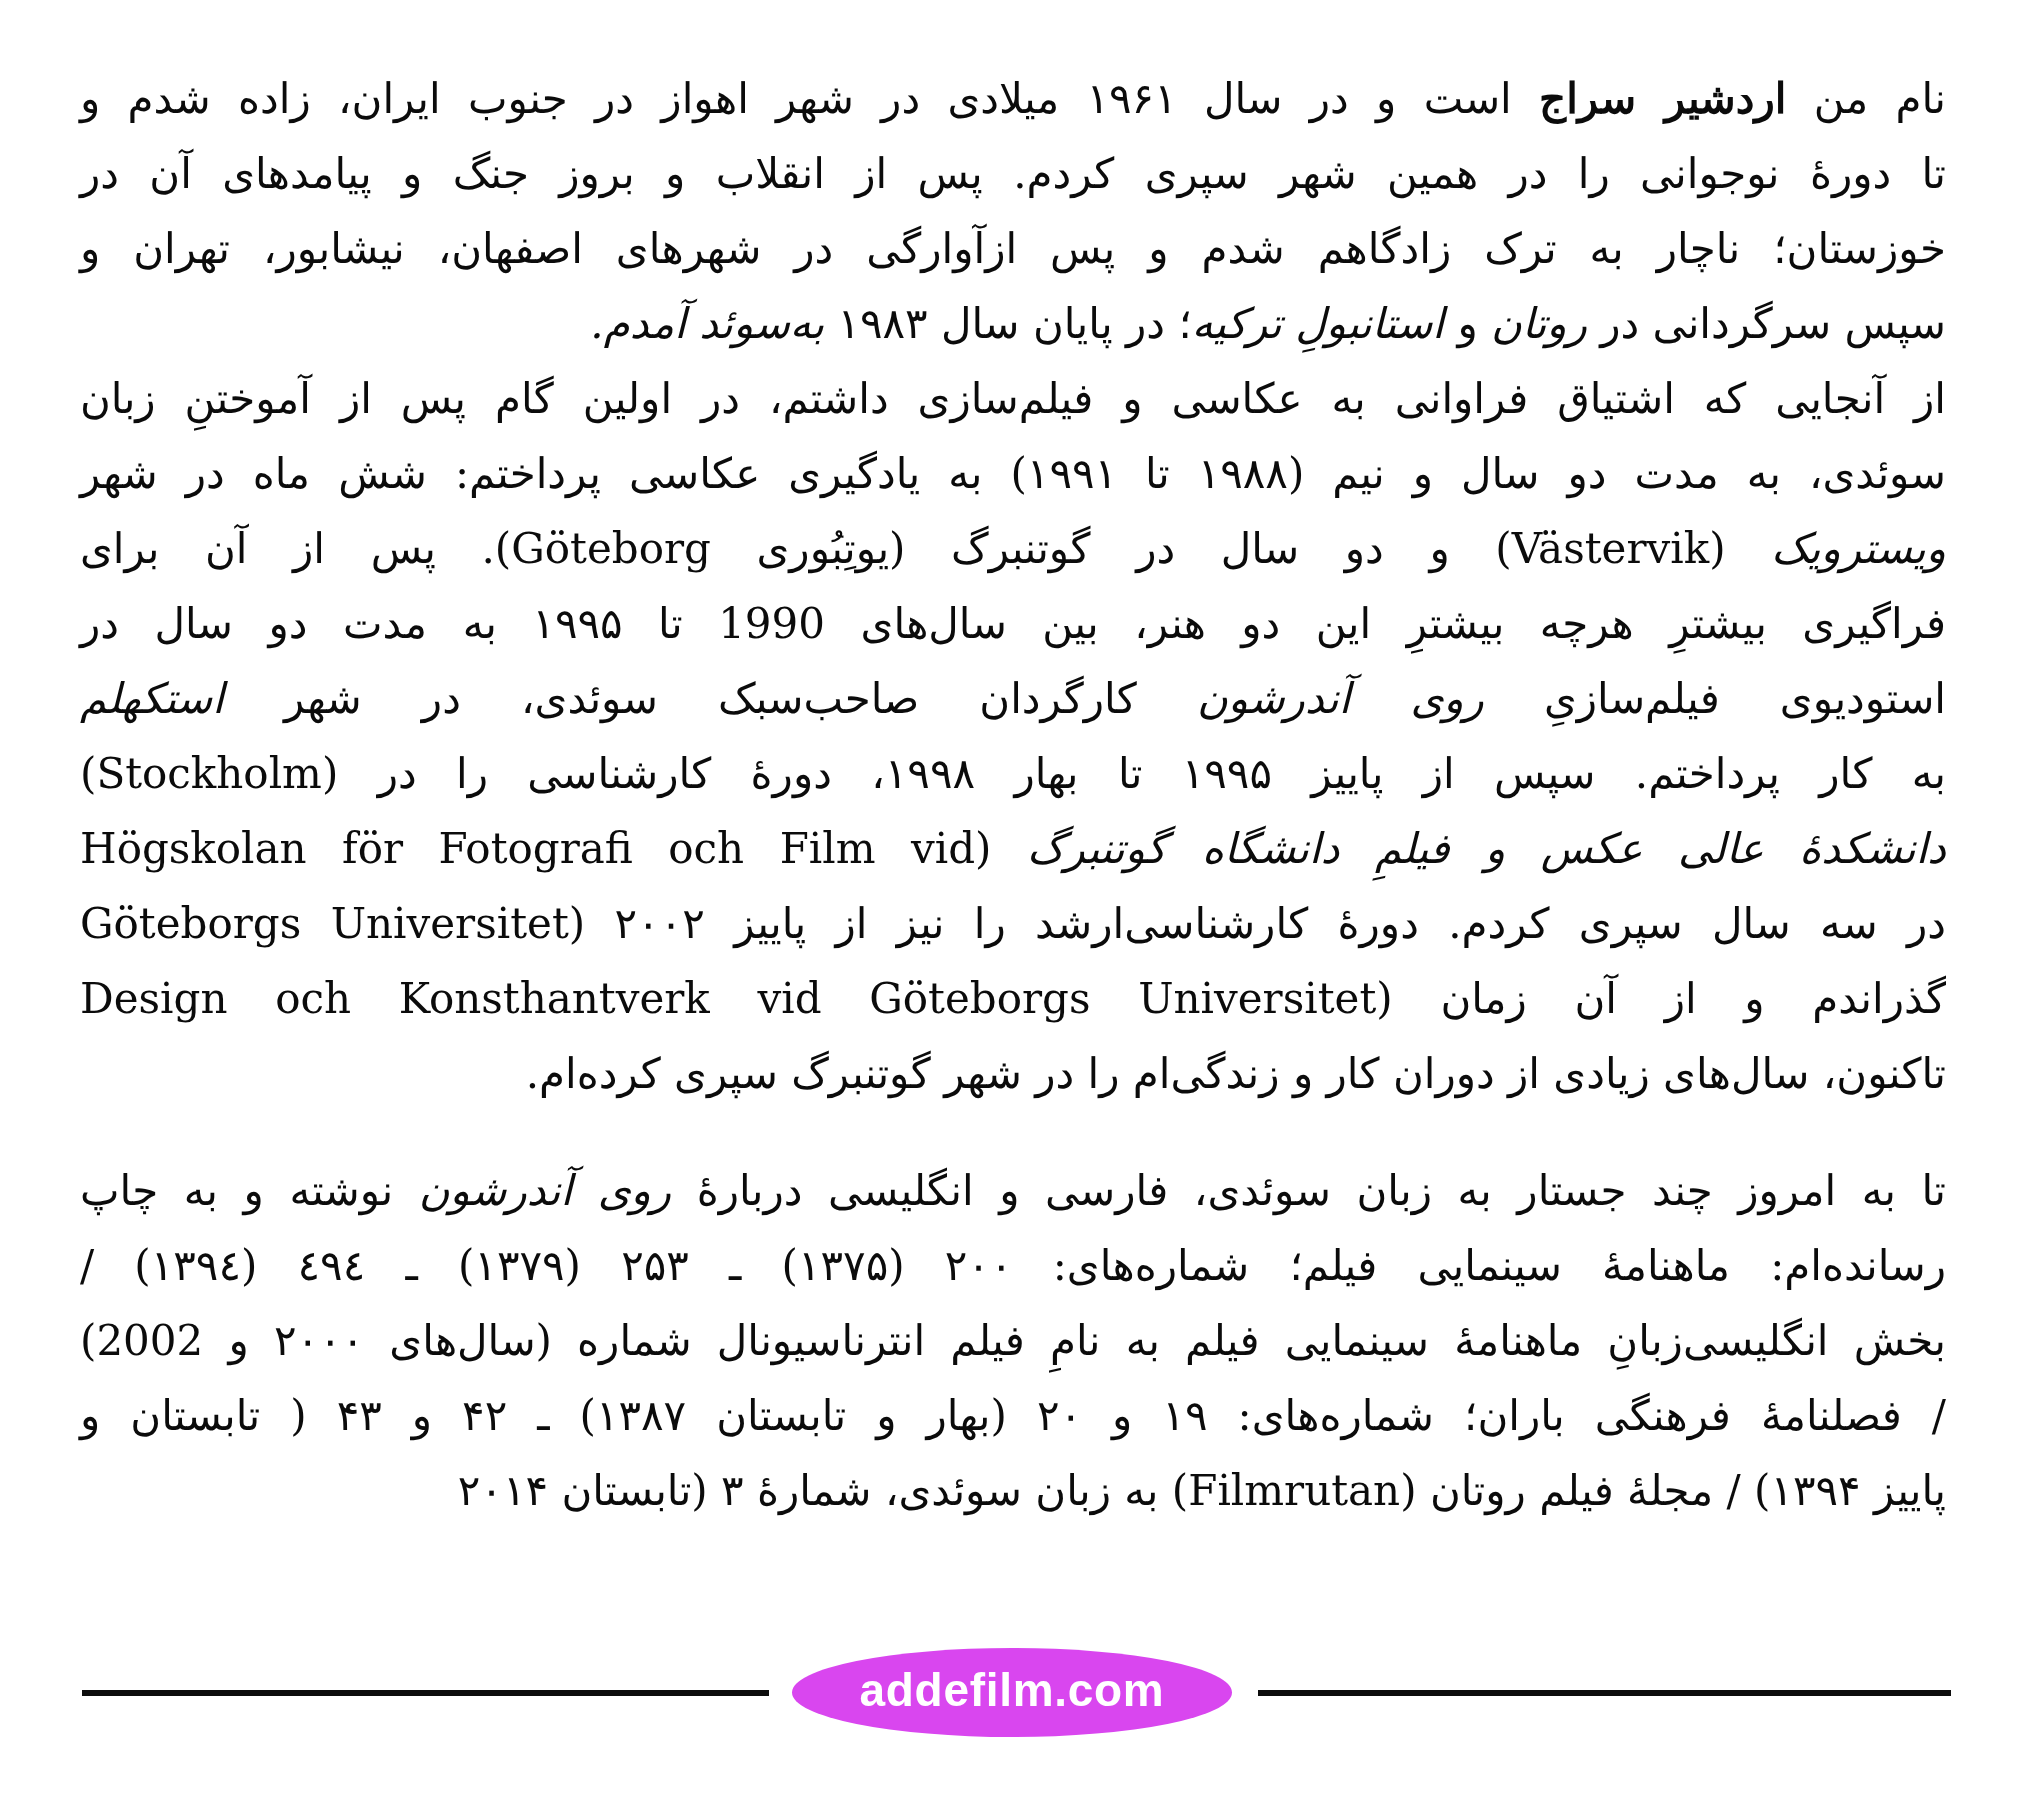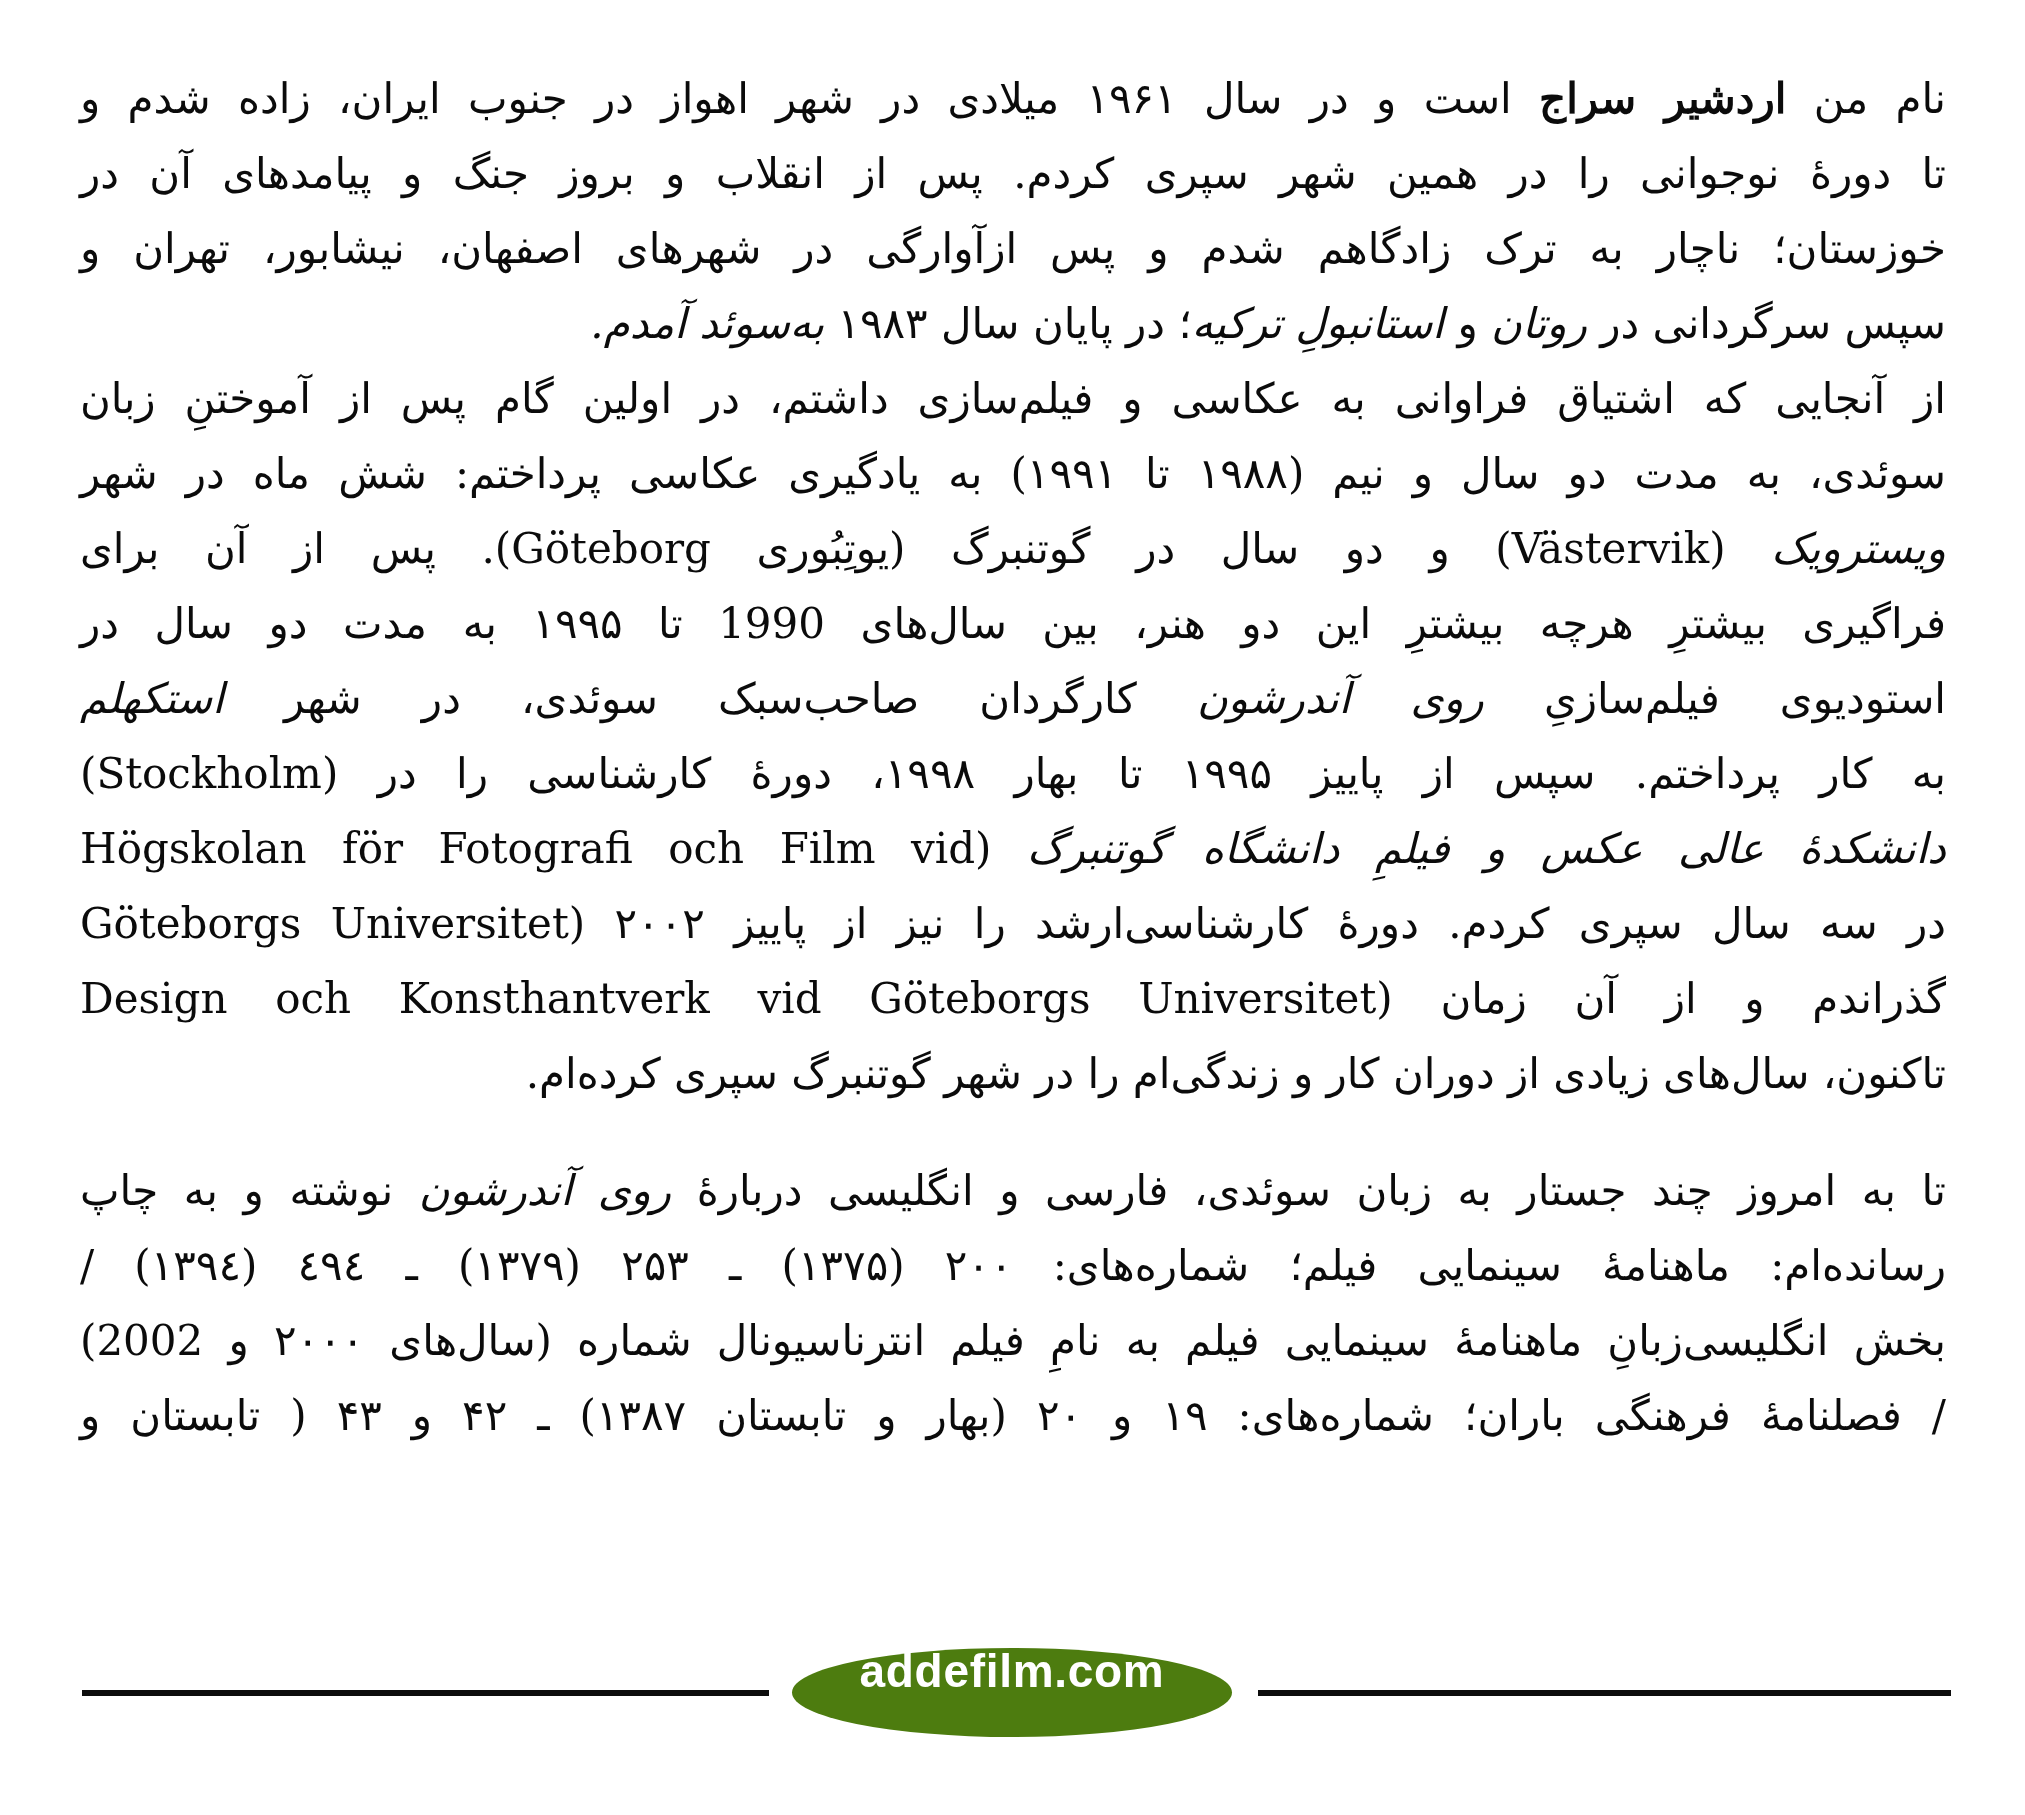--- a/index.html
+++ b/index.html
@@ -44,23 +44,23 @@
     height:5.7px;
     background:#0d0d0d;
     top:1690px;
   }
   .rule.left{left:82px;width:687px;}
   .rule.right{left:1258px;width:693px;}
   .badge{
     position:absolute;
     left:792px;top:1648px;
     width:440px;height:89px;
-    background:#4d7c0f;
+    background:#d946ef;
     border-radius:50% / 50%;
-    display:flex;align-items:flex-start;justify-content:center;
+    display:flex;align-items:center;justify-content:center;
     box-shadow:0 0 0 4.3px #ffffff;
   }
   .badge-label{
     color:#ffffff;
     font-family:"Liberation Sans","DejaVu Sans",sans-serif;
     font-weight:bold;
     font-size:46px;
     letter-spacing:0.7px;
     line-height:1;
     padding-bottom:4.3px;
@@ -86,20 +86,21 @@
       <div class="line" dir="rtl"><span class="seg i">دانشکدهٔ عالی عکس و فیلمِ دانشگاه گوتنبرگ</span><span class="seg n"> (Högskolan för Fotografi och Film vid</span></div>
       <div class="line" dir="rtl"><span class="seg n">Göteborgs Universitet) در سه سال سپری کردم. دورهٔ کارشناسی‌ارشد را نیز از پاییز ۲۰۰۲</span></div>
       <div class="line" dir="rtl"><span class="seg n">Design och Konsthantverk vid Göteborgs Universitet) گذراندم و از آن زمان</span></div>
       <div class="line last" dir="rtl"><span class="seg n">تاکنون، سال‌های زیادی از دوران کار و زندگی‌ام را در شهر گوتنبرگ سپری کرده‌ام.</span></div>
     </div>
     <div class="para gap">
       <div class="line" dir="rtl"><span class="seg n">تا به امروز چند جستار به زبان سوئدی، فارسی و انگلیسی دربارهٔ </span><span class="seg i">روی آندرشون</span><span class="seg n"> نوشته و به چاپ</span></div>
       <div class="line" dir="rtl"><span class="seg n">رسانده‌ام: ماهنامهٔ سینمایی فیلم؛ شماره‌های: ۲۰۰ (۱۳۷۵)  ـ  ۲۵۳ (۱۳۷۹) ـ ٤٩٤  (١٣٩٤) /</span></div>
       <div class="line" dir="rtl"><span class="seg n">بخش انگلیسی‌زبانِ ماهنامهٔ سینمایی فیلم به نامِ فیلم انترناسیونال شماره (سال‌های ۲۰۰۰ و 2002)</span></div>
       <div class="line" dir="rtl"><span class="seg n">/ فصلنامهٔ فرهنگی باران؛ شماره‌های: ۱۹ و ۲۰ (بهار و تابستان ۱۳۸۷) ـ ۴۲ و ۴۳ ( تابستان و</span></div>
+      <div class="line last" dir="rtl"><span class="seg n">پاییز ۱۳۹۴) / مجلهٔ فیلم روتان (Filmrutan) به زبان سوئدی، شمارهٔ ۳ (تابستان ۲۰۱۴</span></div>
     </div>
   </div>
 
 <div class="footer">
   <div class="rule left"></div>
   <div class="badge">
     <span class="badge-label">addefilm.com</span>
   </div>
   <div class="rule right"></div>
 </div>

